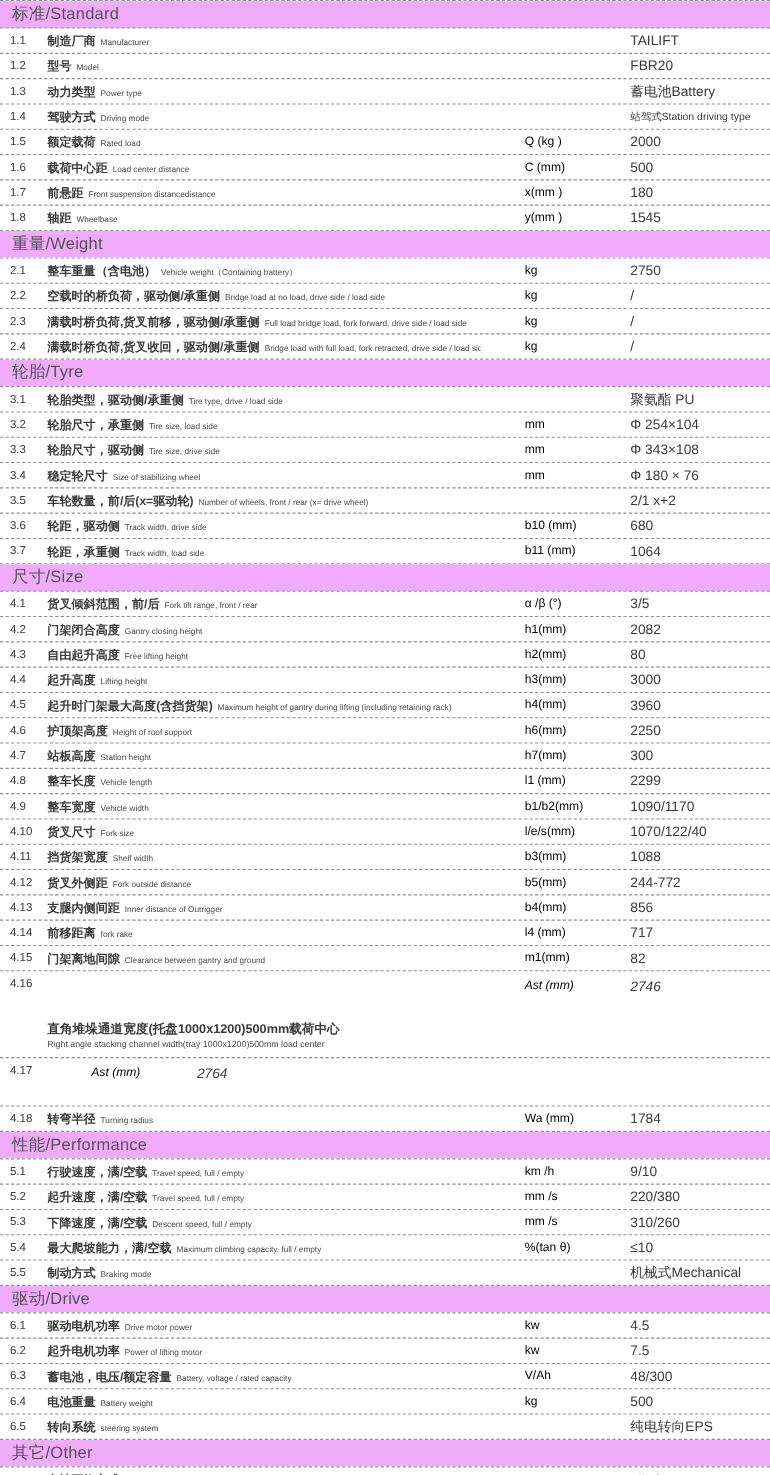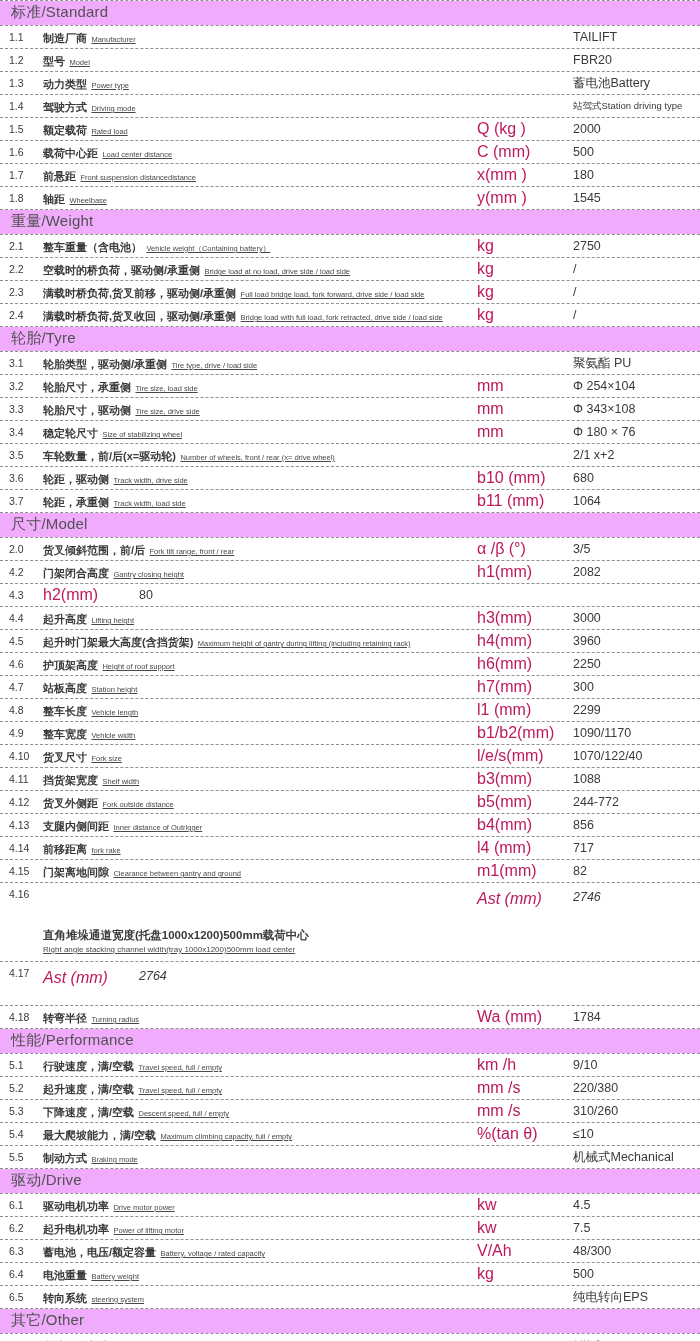--- a/index.html
+++ b/index.html
@@ -51,27 +51,27 @@
     padding-right: 4px;
   }
   .zh {
     font-size: 11px;
     font-weight: bold;
     color: #3a3a3a;
   }
   .en {
     font-size: 7.5px;
     color: #484848;
-    text-decoration: underline;
   }
   .unit {
     width: 96px;
     flex: 0 0 96px;
-    font-size: 16px;
-    color: #be185d;
+    font-size: 11px;
+    color: #000000;
+    margin-left: 40px;
   }
   .value {
     width: 127px;
     flex: 0 0 127px;
     font-size: 12.5px;
     color: #3a3a3a;
   }
   .value.small { font-size: 9.5px; }
   
   .row.stacked {
@@ -228,39 +228,40 @@
   </div>
 
   <div class="row">
     <span class="no">3.7</span>
     <span class="label"><span class="zh">轮距，承重侧</span> <span class="en">Track width, load side</span></span>
     <span class="unit">b11 (mm)</span>
     <span class="value">1064</span>
   </div>
 
   <div class="section-header">
-    <span class="title">尺寸/Model</span>
-  </div>
-
-  <div class="row">
-    <span class="no">2.0</span>
+    <span class="title">尺寸/Size</span>
+  </div>
+
+  <div class="row">
+    <span class="no">4.1</span>
     <span class="label"><span class="zh">货叉倾斜范围，前/后</span> <span class="en">Fork tilt range, front / rear</span></span>
     <span class="unit">α /β (°)</span>
     <span class="value">3/5</span>
   </div>
 
   <div class="row">
     <span class="no">4.2</span>
     <span class="label"><span class="zh">门架闭合高度</span> <span class="en">Gantry closing height</span></span>
     <span class="unit">h1(mm)</span>
     <span class="value">2082</span>
   </div>
 
   <div class="row">
     <span class="no">4.3</span>
+    <span class="label"><span class="zh">自由起升高度</span> <span class="en">Free lifting height</span></span>
     <span class="unit">h2(mm)</span>
     <span class="value">80</span>
   </div>
 
   <div class="row">
     <span class="no">4.4</span>
     <span class="label"><span class="zh">起升高度</span> <span class="en">Lifting height</span></span>
     <span class="unit">h3(mm)</span>
     <span class="value">3000</span>
   </div>

